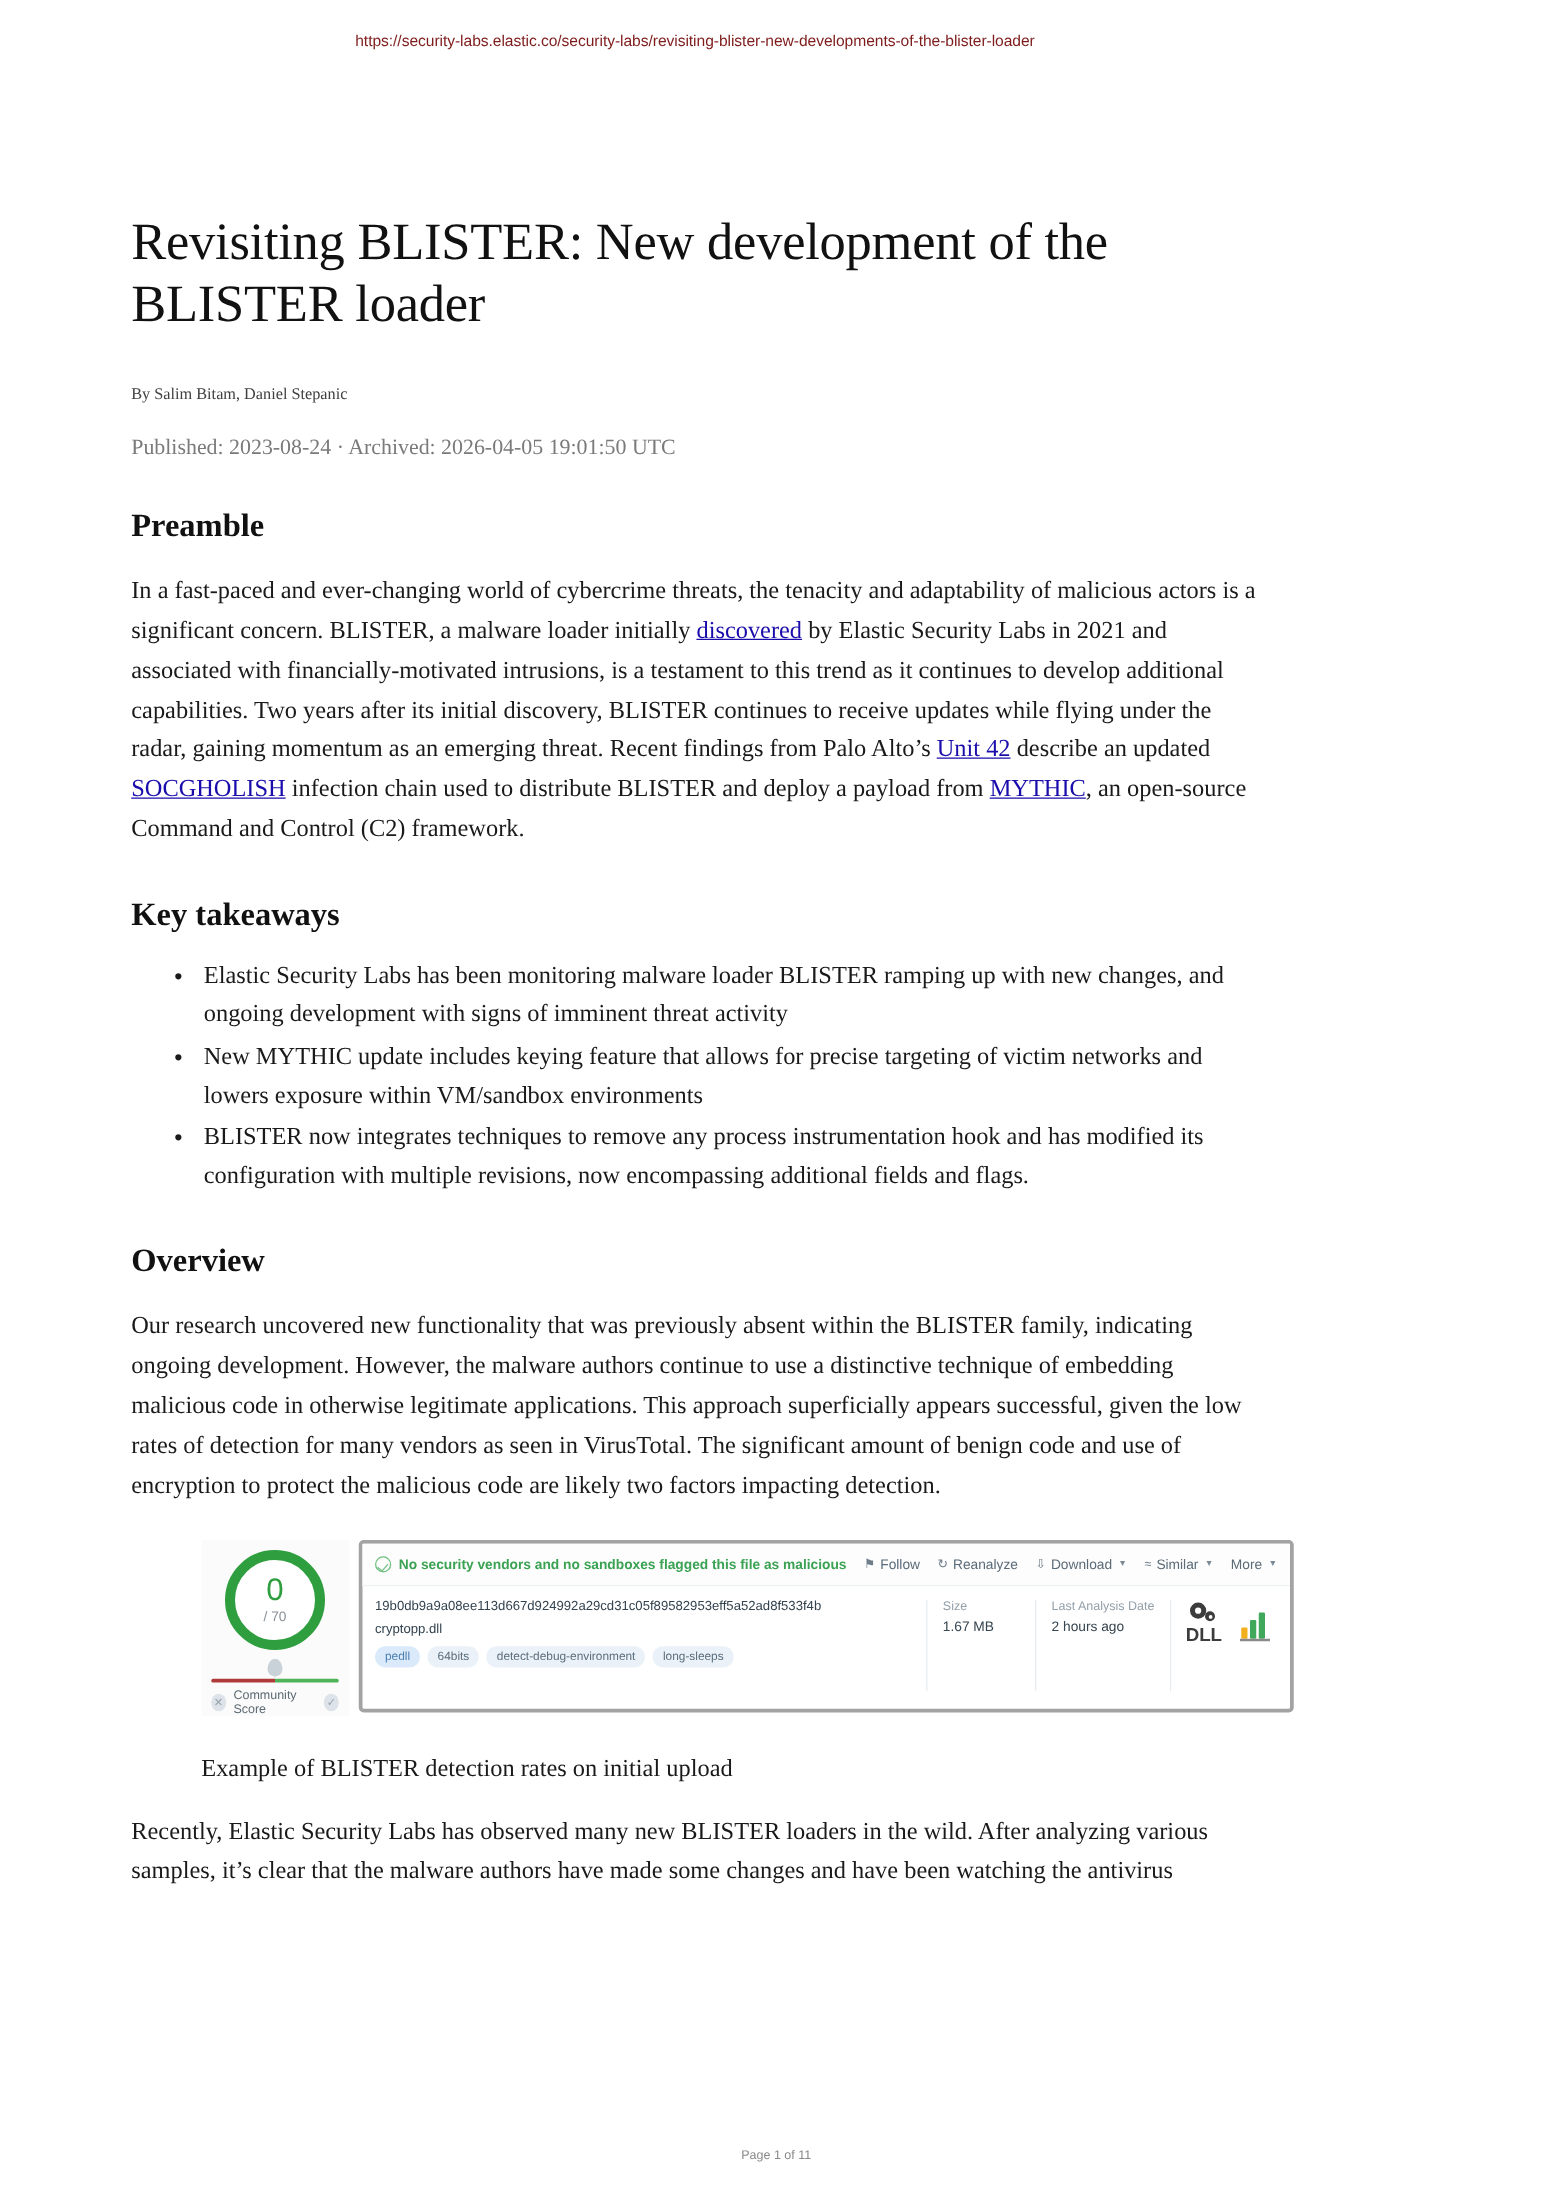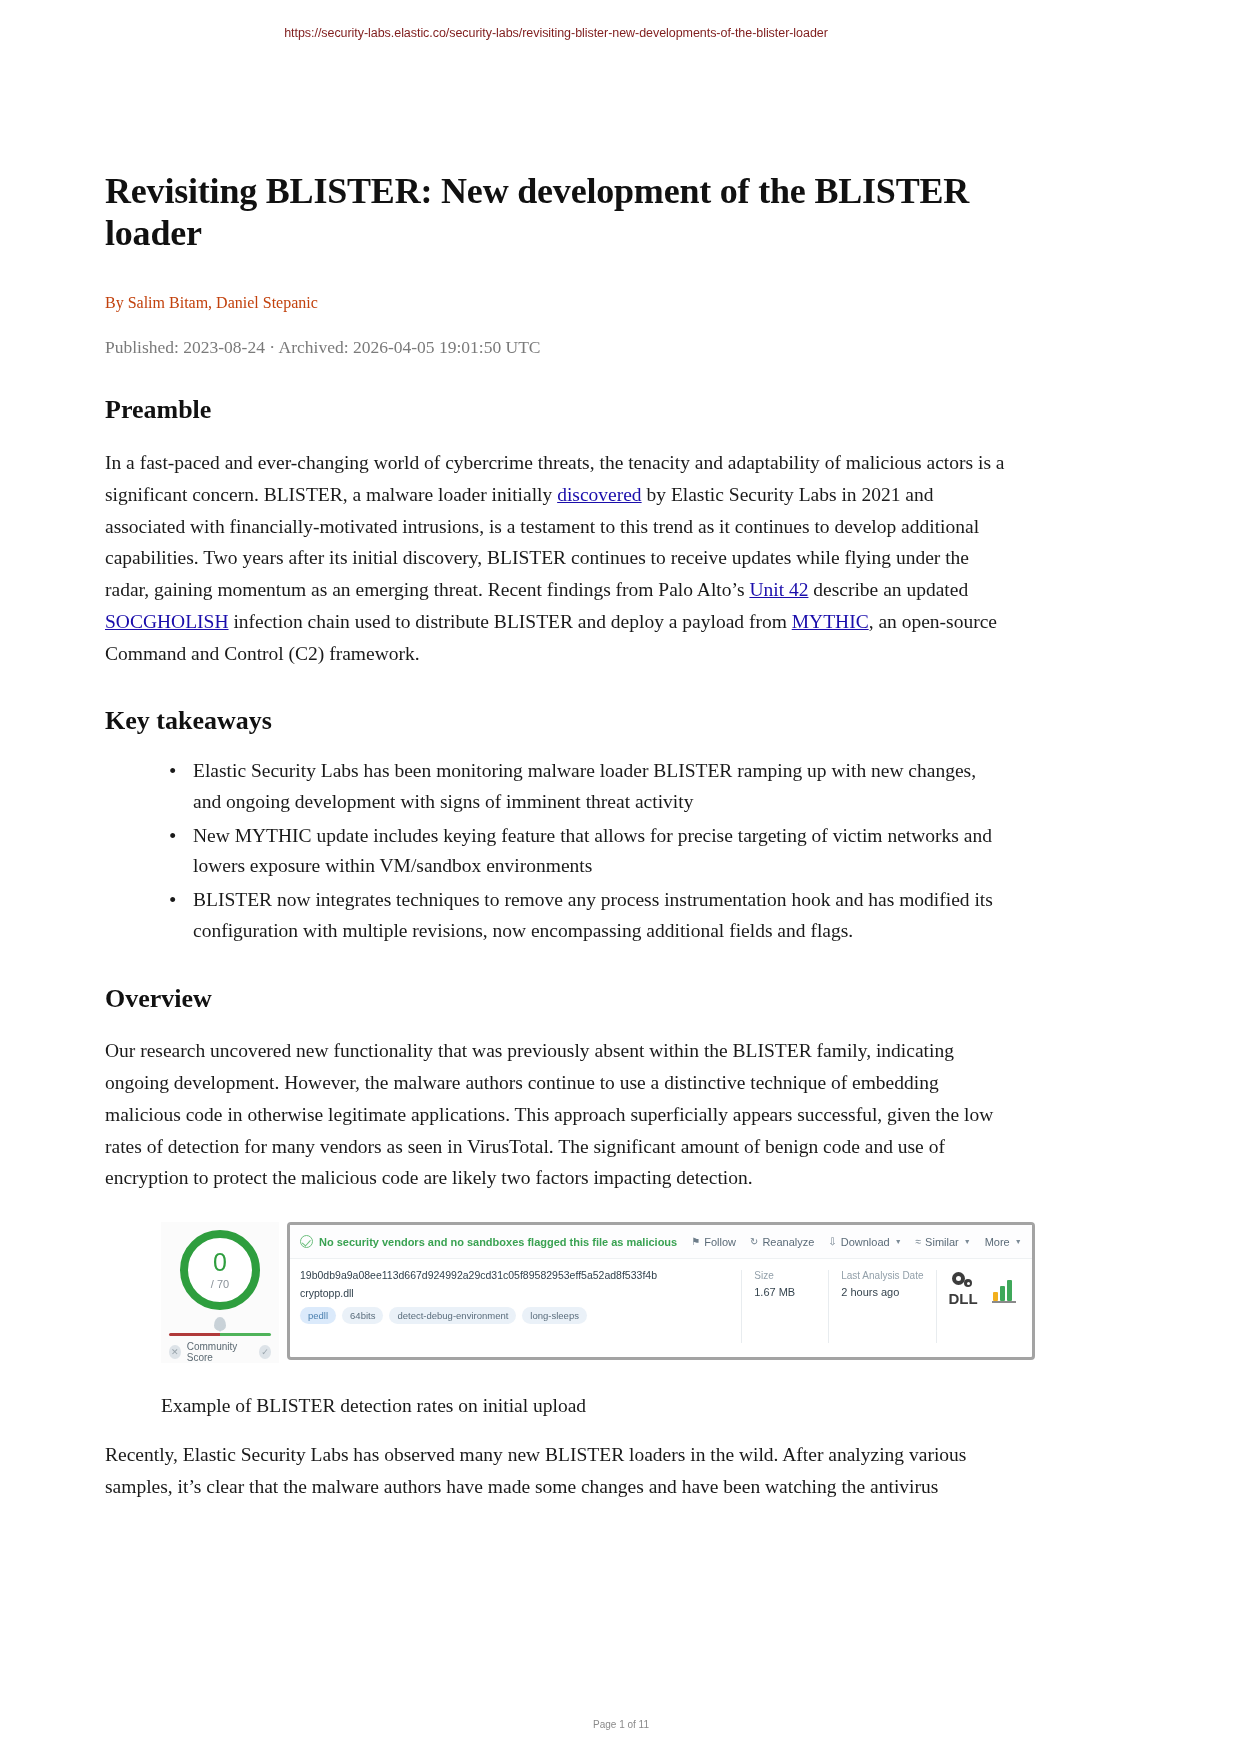--- a/index.html
+++ b/index.html
@@ -37,31 +37,31 @@
   
   .content {
     position: absolute;
     top: 170px;
     left: 105px;
     width: 900px;
   }
 
   h1.doc-title {
     font-family: "Liberation Serif", "DejaVu Serif", serif;
-    font-size: 36px;
-    font-weight: bold;
+    font-size: 42px;
+    font-weight: normal;
     line-height: 1.18;
     margin: 0 0 0 0;
     letter-spacing: -0.2px;
     color: #111111;
   }
 
   .byline {
-    font-size: 16px;
-    color: #c2410c;
+    font-size: 13px;
+    color: #404040;
     margin-top: 38px;
     line-height: 1.3;
   }
 
   .dates {
     font-size: 17.5px;
     color: #7a7a7a;
     margin-top: 22px;
     line-height: 1.3;
   }
@@ -91,21 +91,20 @@
     margin: 18px 0 0 0;
     padding-left: 58px;
     list-style: none;
   }
   ul.takeaways li {
     font-size: 19.5px;
     line-height: 1.58;
     color: #1a1a1a;
     margin-bottom: 3px;
     position: relative;
-    margin-left: 30px;
   }
   ul.takeaways li::before {
     content: "•";
     position: absolute;
     left: -24px;
     top: -1px;
     font-size: 21px;
     color: #1a1a1a;
   }
 

